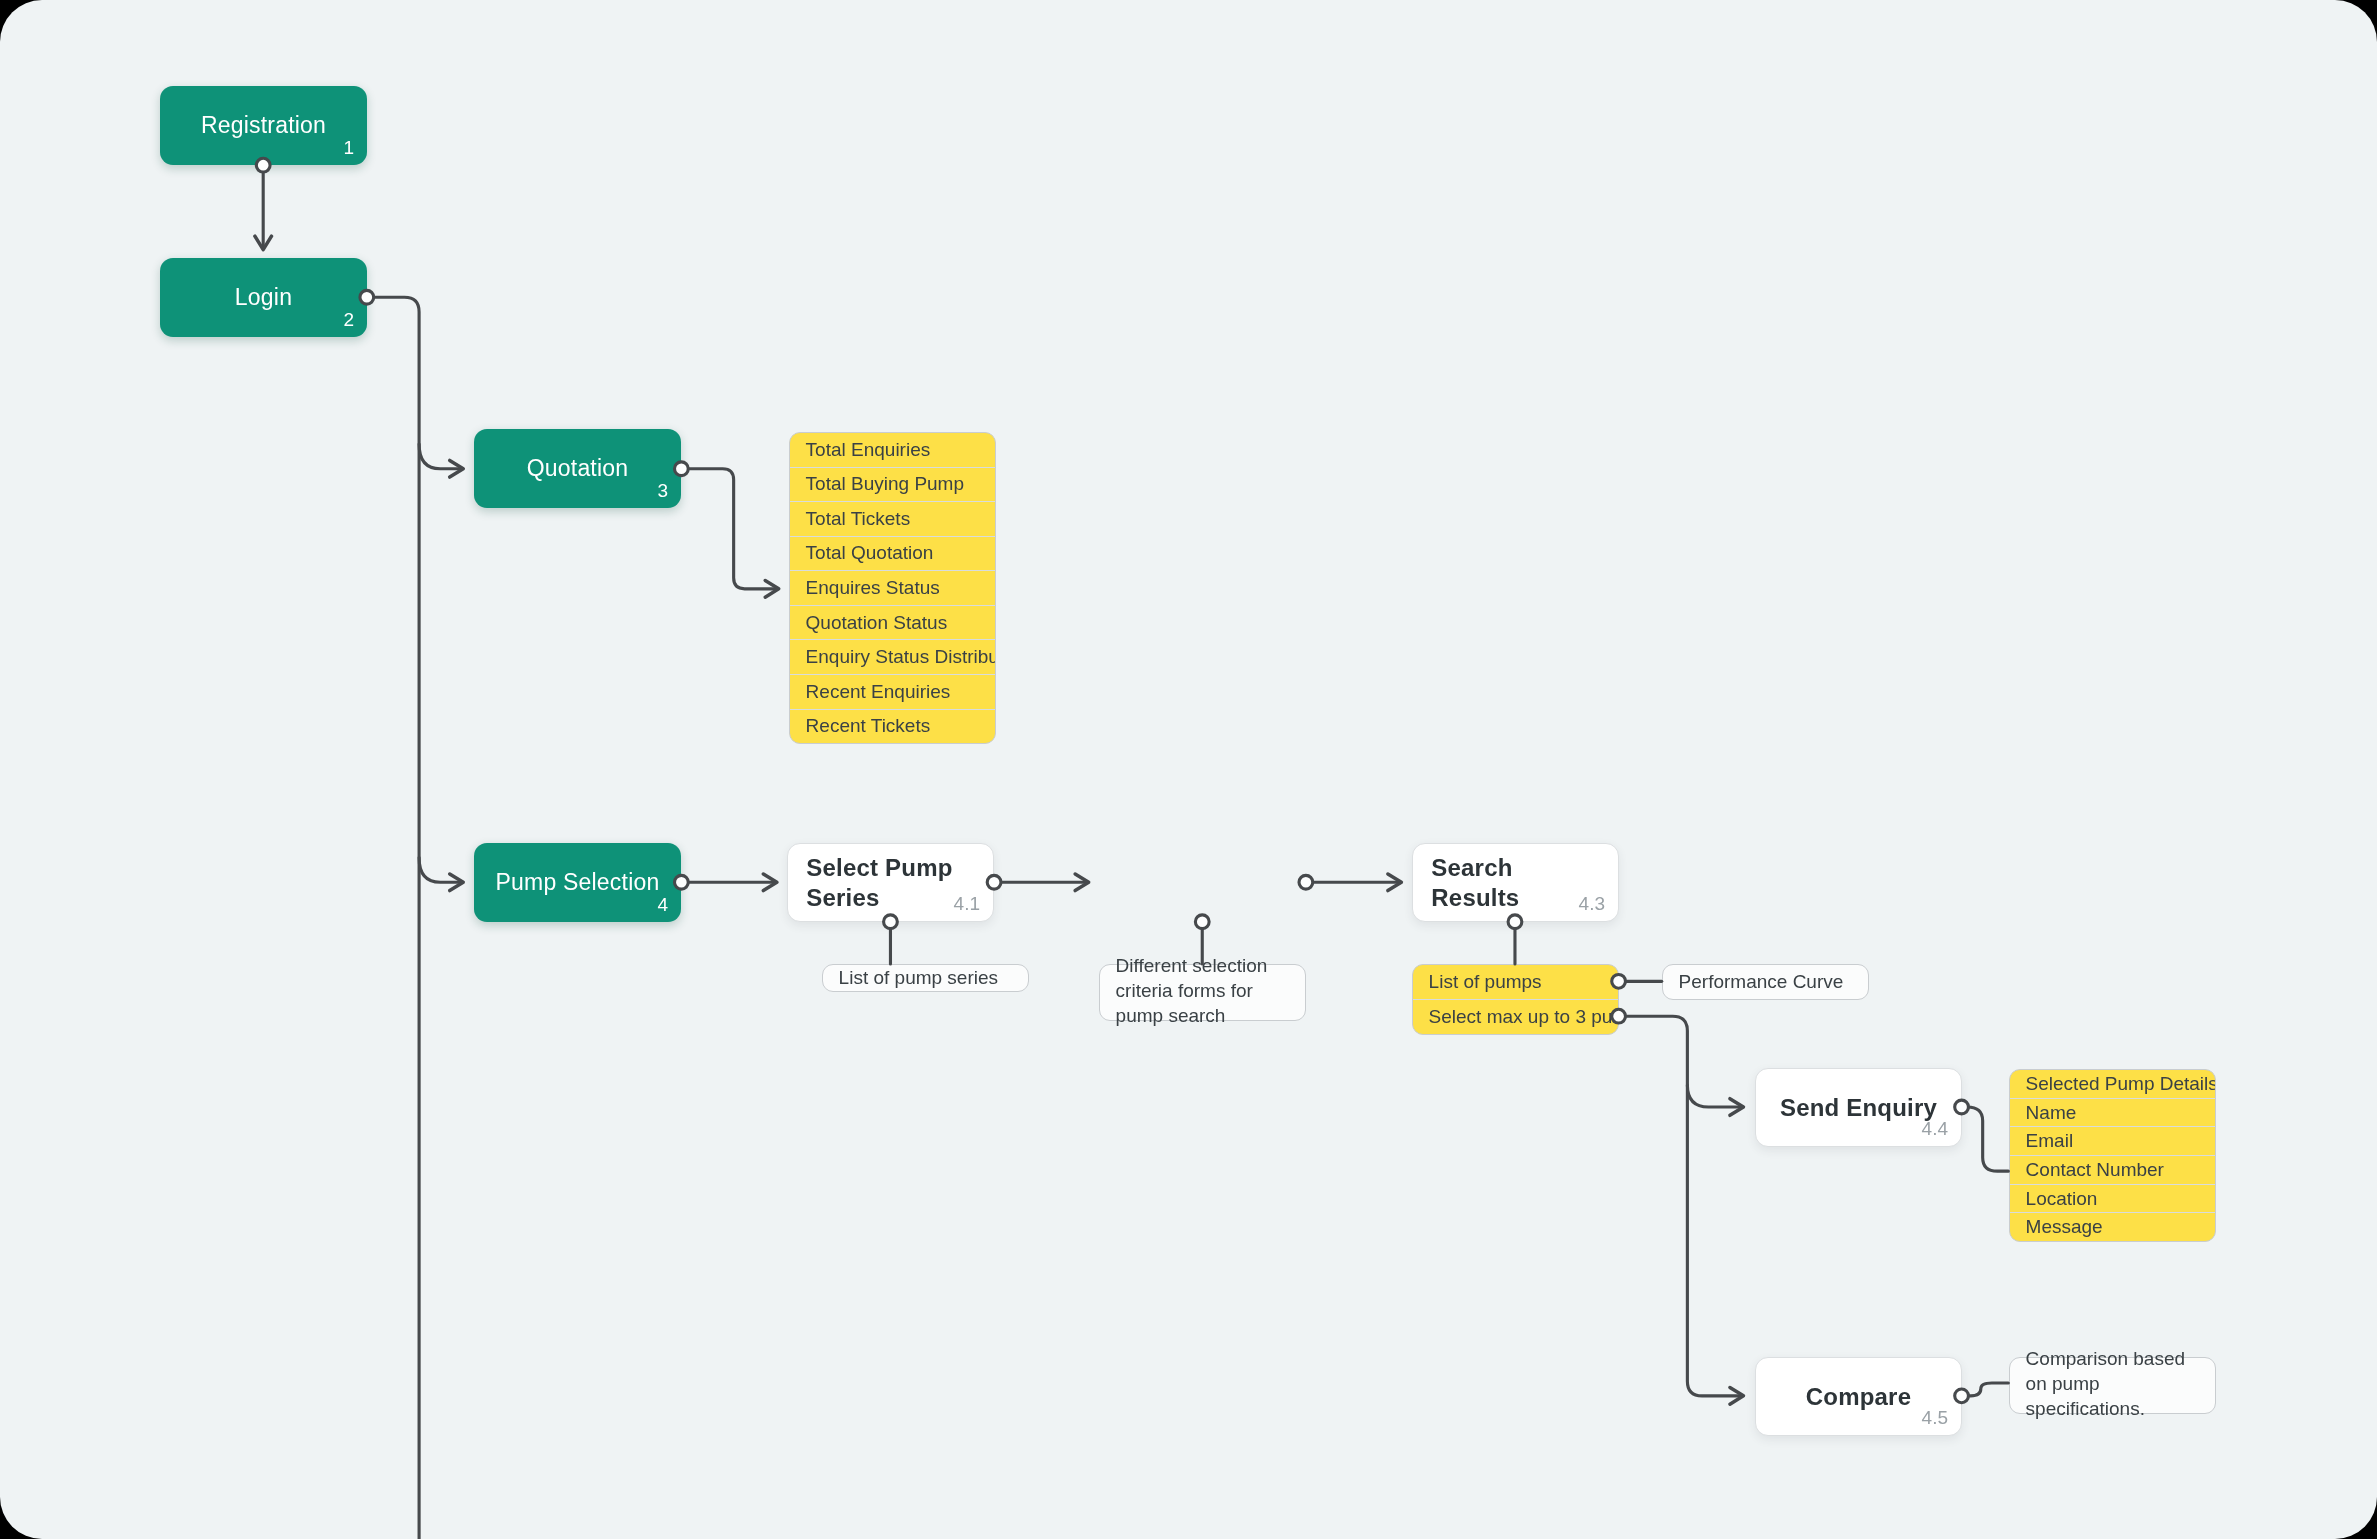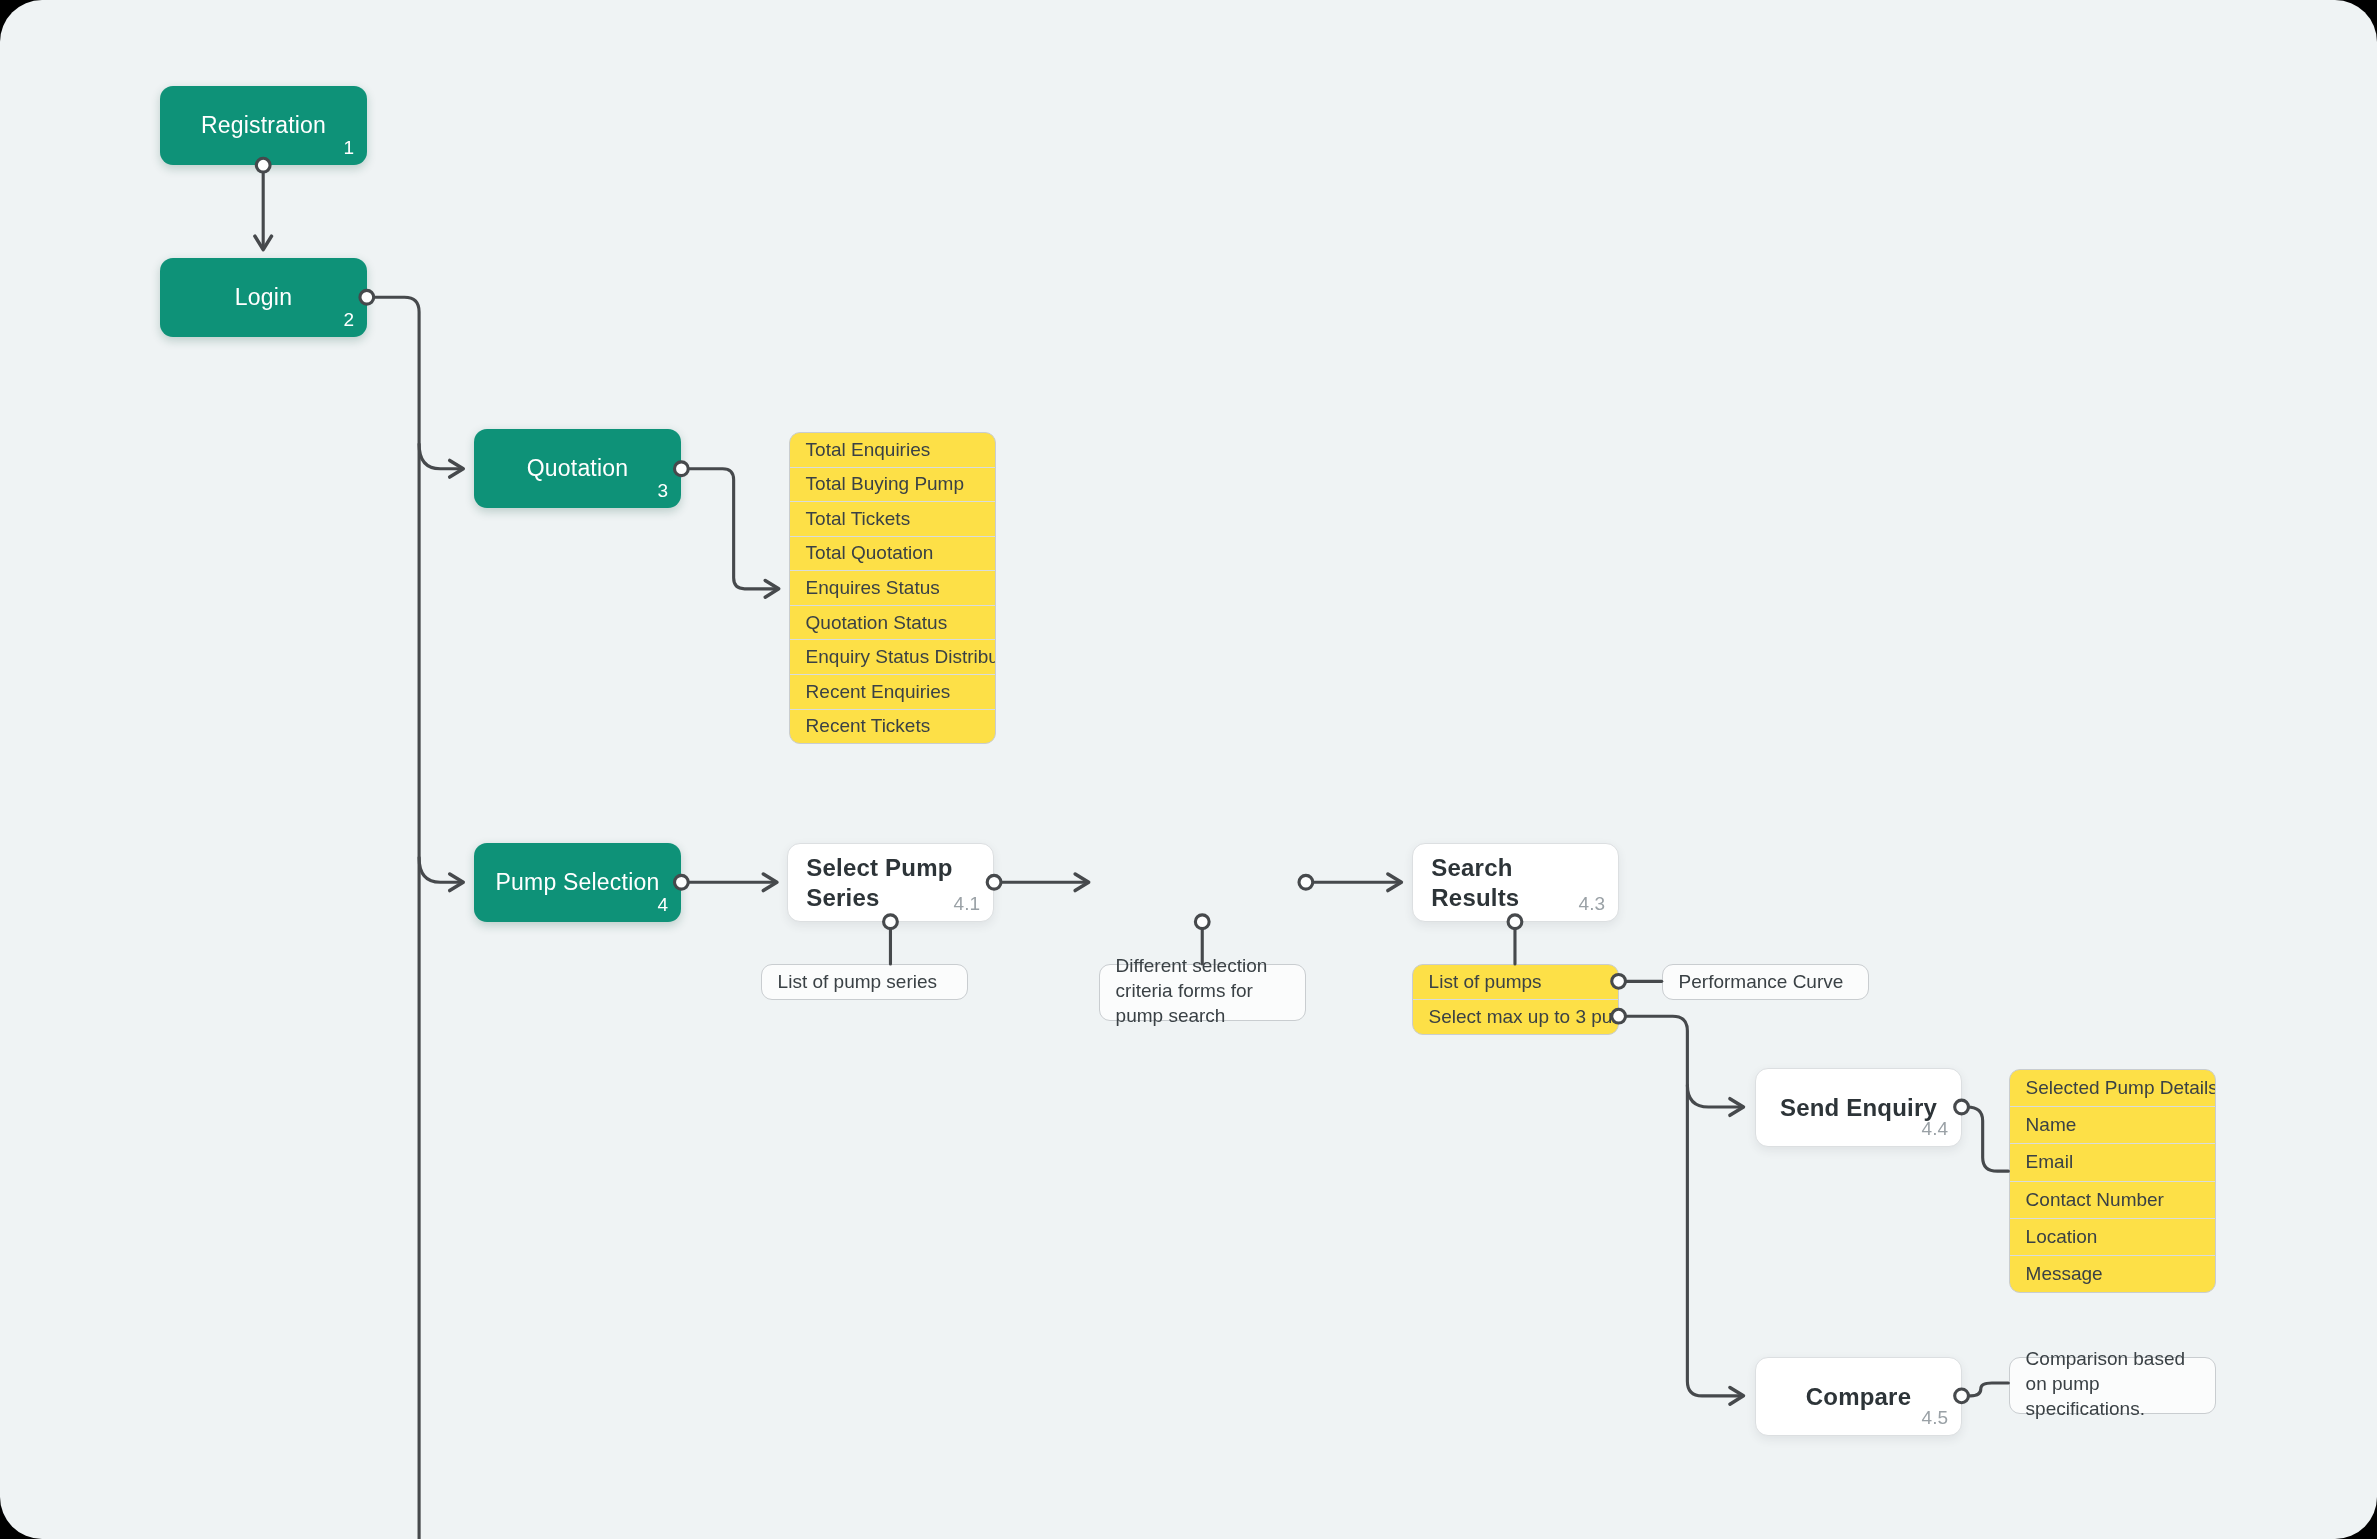--- a/index.html
+++ b/index.html
@@ -94,22 +94,22 @@
   #node-login        { left: 160px; top: 258px; }
   #node-dashboard    { left: 474px; top: 429px; }
   #node-pump         { left: 474px; top: 843px; }
   #node-sps          { left: 787px; top: 843px; }
   #node-psc          { left: 1099px; top: 843px; }
   #node-sr           { left: 1412px; top: 843px; }
   #node-se           { left: 1755px; top: 1068px; }
   #node-compare      { left: 1755px; top: 1357px; }
   #list-dashboard    { left: 789px; top: 432px; height: 312px; }
   #list-pumps        { left: 1412px; top: 964px; height: 71px; }
-  #list-enquiry      { left: 2009px; top: 1069px; height: 224px; }
-  #note-series       { left: 761px;  top: 964px; height: 36px; }
+  #list-enquiry      { left: 2009px; top: 1069px; height: 173px; }
+  #note-series       { left: 822px;  top: 964px; height: 28px; }
   #note-criteria     { left: 1099px; top: 964px; height: 57px; }
   #note-perf         { left: 1662px; top: 964px; height: 36px; }
   #note-compare      { left: 2009px; top: 1357px; height: 57px; }
 </style>
 </head>
 <body>
 
 <div class="frame">
 
   <svg class="connector-layer" width="2377" height="1539" viewBox="0 0 2592 1678">

